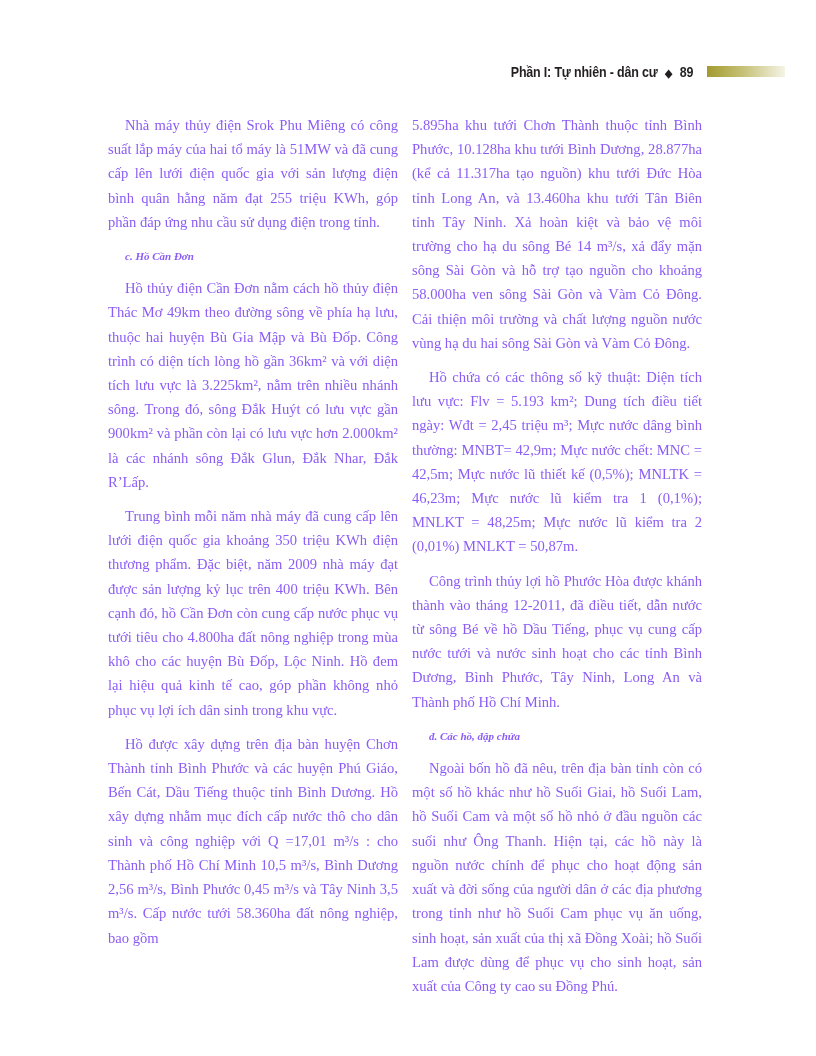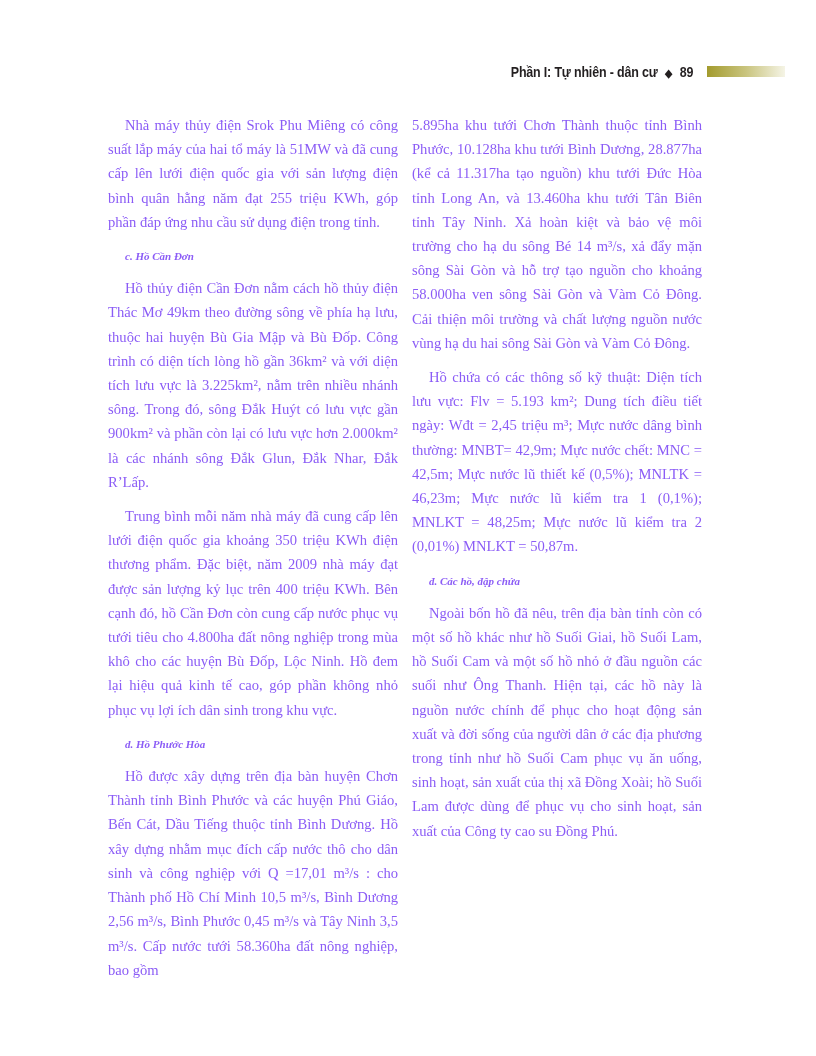--- a/index.html
+++ b/index.html
@@ -42,22 +42,22 @@
     <span>89</span>
   </div>
   <div class="header-bar"></div>
 </div>
 
 <div class="col col-left">
   <p>Nhà máy thủy điện Srok Phu Miêng có công suất lắp máy của hai tổ máy là 51MW và đã cung cấp lên lưới điện quốc gia với sản lượng điện bình quân hằng năm đạt 255 triệu KWh, góp phần đáp ứng nhu cầu sử dụng điện trong tỉnh.</p>
   <h3>c. Hồ Cần Đơn</h3>
   <p>Hồ thủy điện Cần Đơn nằm cách hồ thủy điện Thác Mơ 49km theo đường sông về phía hạ lưu, thuộc hai huyện Bù Gia Mập và Bù Đốp. Công trình có diện tích lòng hồ gần 36km² và với diện tích lưu vực là 3.225km², nằm trên nhiều nhánh sông. Trong đó, sông Đắk Huýt có lưu vực gần 900km² và phần còn lại có lưu vực hơn 2.000km² là các nhánh sông Đắk Glun, Đắk Nhar, Đắk R’Lấp.</p>
   <p>Trung bình mỗi năm nhà máy đã cung cấp lên lưới điện quốc gia khoảng 350 triệu KWh điện thương phẩm. Đặc biệt, năm 2009 nhà máy đạt được sản lượng kỷ lục trên 400 triệu KWh. Bên cạnh đó, hồ Cần Đơn còn cung cấp nước phục vụ tưới tiêu cho 4.800ha đất nông nghiệp trong mùa khô cho các huyện Bù Đốp, Lộc Ninh. Hồ đem lại hiệu quả kinh tế cao, góp phần không nhỏ phục vụ lợi ích dân sinh trong khu vực.</p>
-  <h3>d. Hồ Phước Hòa</h3>
   <p>Hồ được xây dựng trên địa bàn huyện Chơn Thành tỉnh Bình Phước và các huyện Phú Giáo, Bến Cát, Dầu Tiếng thuộc tỉnh Bình Dương. Hồ xây dựng nhằm mục đích cấp nước thô cho dân sinh và công nghiệp với Q =17,01 m³/s : cho Thành phố Hồ Chí Minh 10,5 m³/s, Bình Dương 2,56 m³/s, Bình Phước 0,45 m³/s và Tây Ninh 3,5 m³/s. Cấp nước tưới 58.360ha đất nông nghiệp, bao gồm</p>
 </div>
 
 <div class="col col-right">
   <p class="cont">5.895ha khu tưới Chơn Thành thuộc tỉnh Bình Phước, 10.128ha khu tưới Bình Dương, 28.877ha (kể cả 11.317ha tạo nguồn) khu tưới Đức Hòa tỉnh Long An, và 13.460ha khu tưới Tân Biên tỉnh Tây Ninh. Xả hoàn kiệt và bảo vệ môi trường cho hạ du sông Bé 14 m³/s, xả đẩy mặn sông Sài Gòn và hỗ trợ tạo nguồn cho khoảng 58.000ha ven sông Sài Gòn và Vàm Cỏ Đông. Cải thiện môi trường và chất lượng nguồn nước vùng hạ du hai sông Sài Gòn và Vàm Cỏ Đông.</p>
   <p>Hồ chứa có các thông số kỹ thuật: Diện tích lưu vực: Flv = 5.193 km²; Dung tích điều tiết ngày: Wđt = 2,45 triệu m³; Mực nước dâng bình thường: MNBT= 42,9m; Mực nước chết: MNC = 42,5m; Mực nước lũ thiết kế (0,5%); MNLTK = 46,23m; Mực nước lũ kiểm tra 1 (0,1%); MNLKT = 48,25m; Mực nước lũ kiểm tra 2 (0,01%) MNLKT = 50,87m.</p>
+  <p>Công trình thủy lợi hồ Phước Hòa được khánh thành vào tháng 12-2011, đã điều tiết, dẫn nước từ sông Bé về hồ Dầu Tiếng, phục vụ cung cấp nước tưới và nước sinh hoạt cho các tỉnh Bình Dương, Bình Phước, Tây Ninh, Long An và Thành phố Hồ Chí Minh.</p>
   <h3>đ. Các hồ, đập chứa</h3>
   <p>Ngoài bốn hồ đã nêu, trên địa bàn tỉnh còn có một số hồ khác như hồ Suối Giai, hồ Suối Lam, hồ Suối Cam và một số hồ nhỏ ở đầu nguồn các suối như Ông Thanh. Hiện tại, các hồ này là nguồn nước chính để phục cho hoạt động sản xuất và đời sống của người dân ở các địa phương trong tỉnh như hồ Suối Cam phục vụ ăn uống, sinh hoạt, sản xuất của thị xã Đồng Xoài; hồ Suối Lam được dùng để phục vụ cho sinh hoạt, sản xuất của Công ty cao su Đồng Phú.</p>
 </div>
 
 </body></html>

